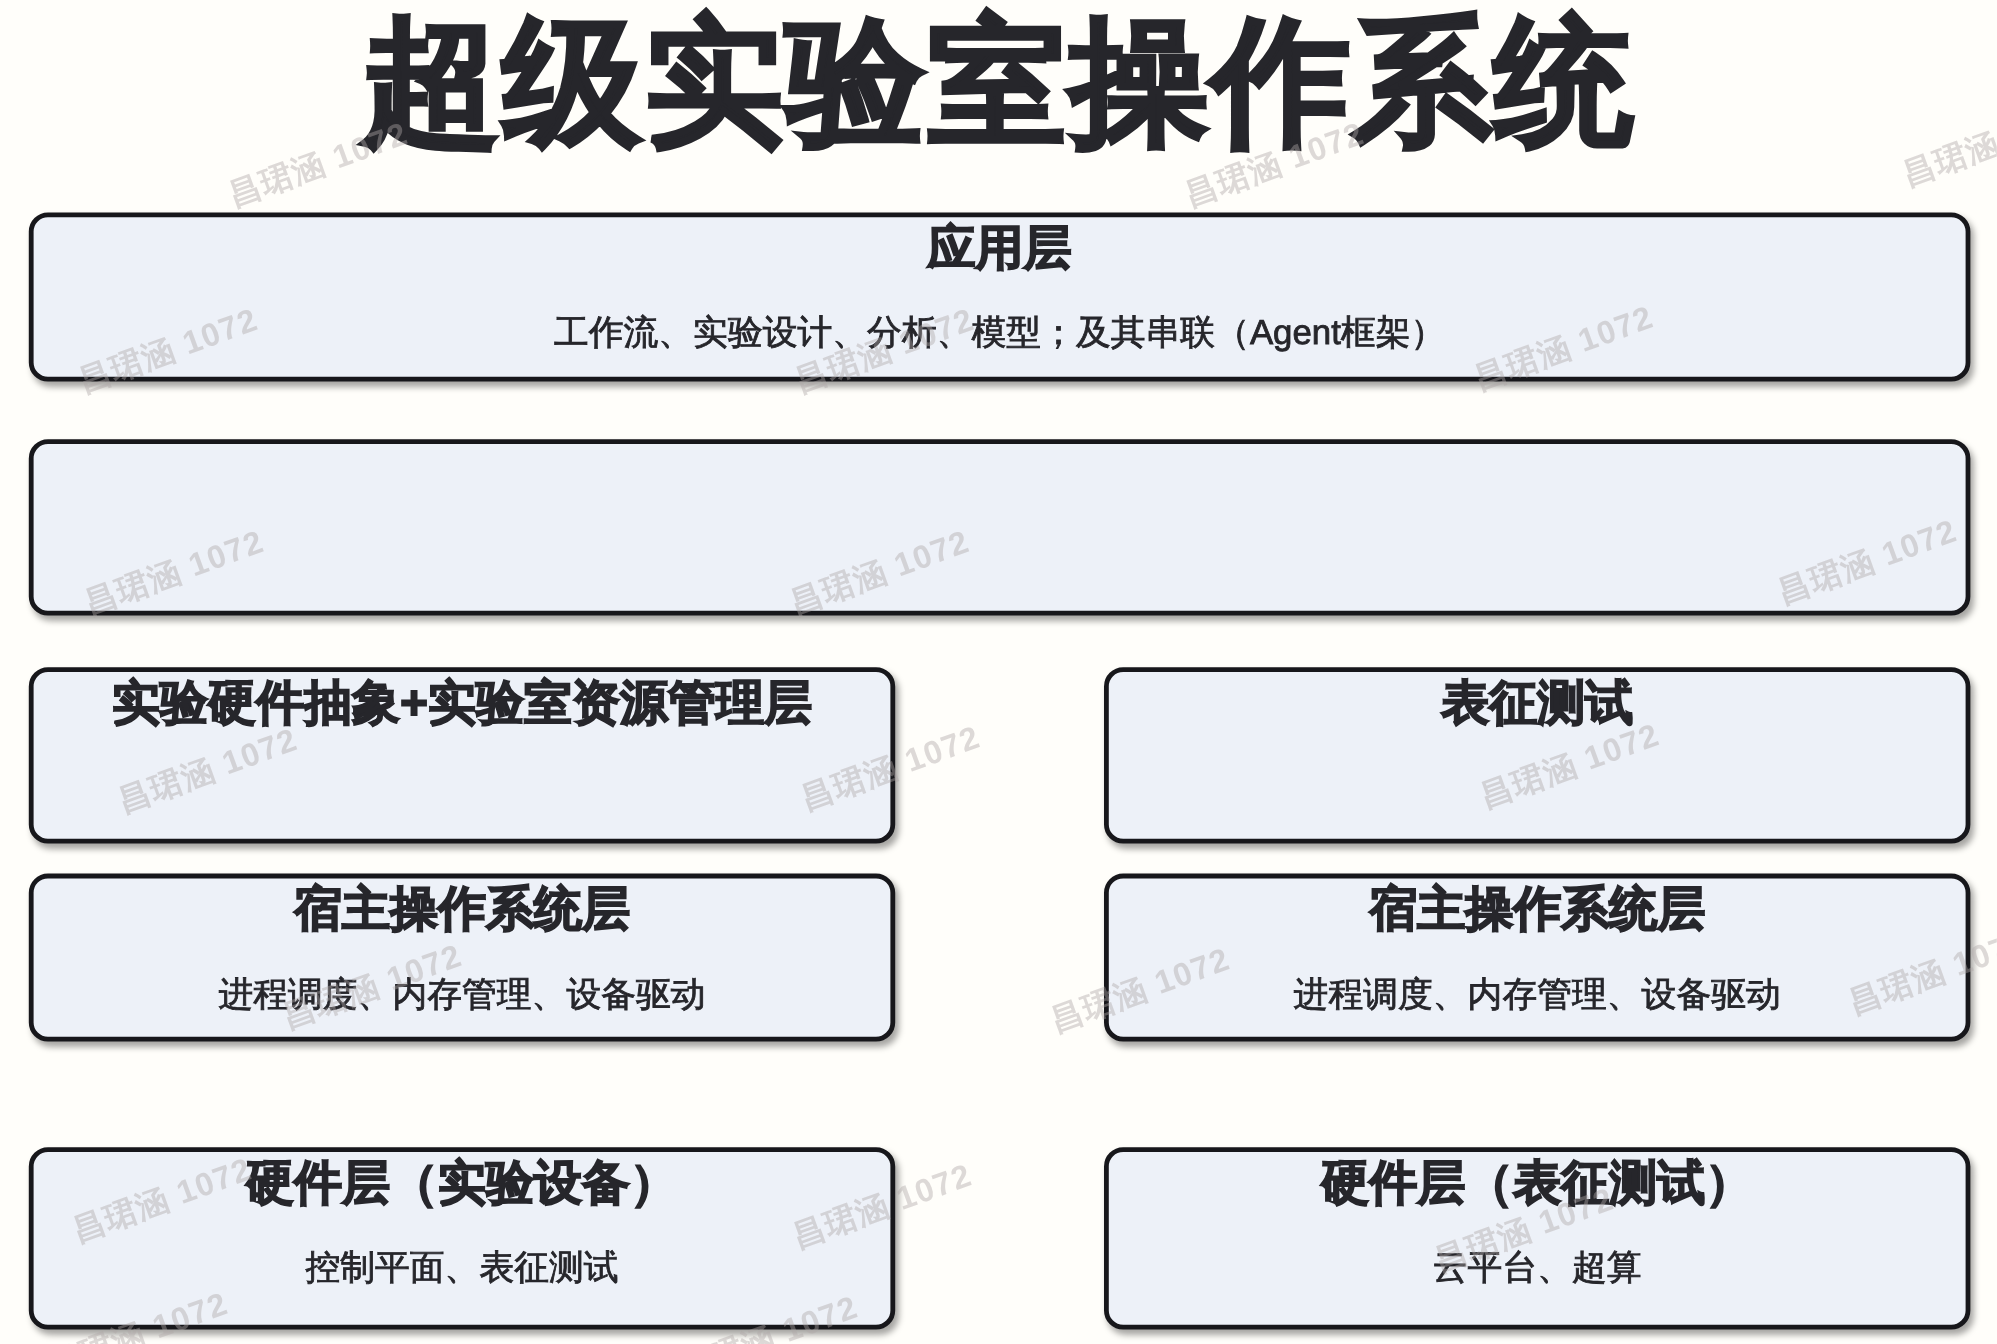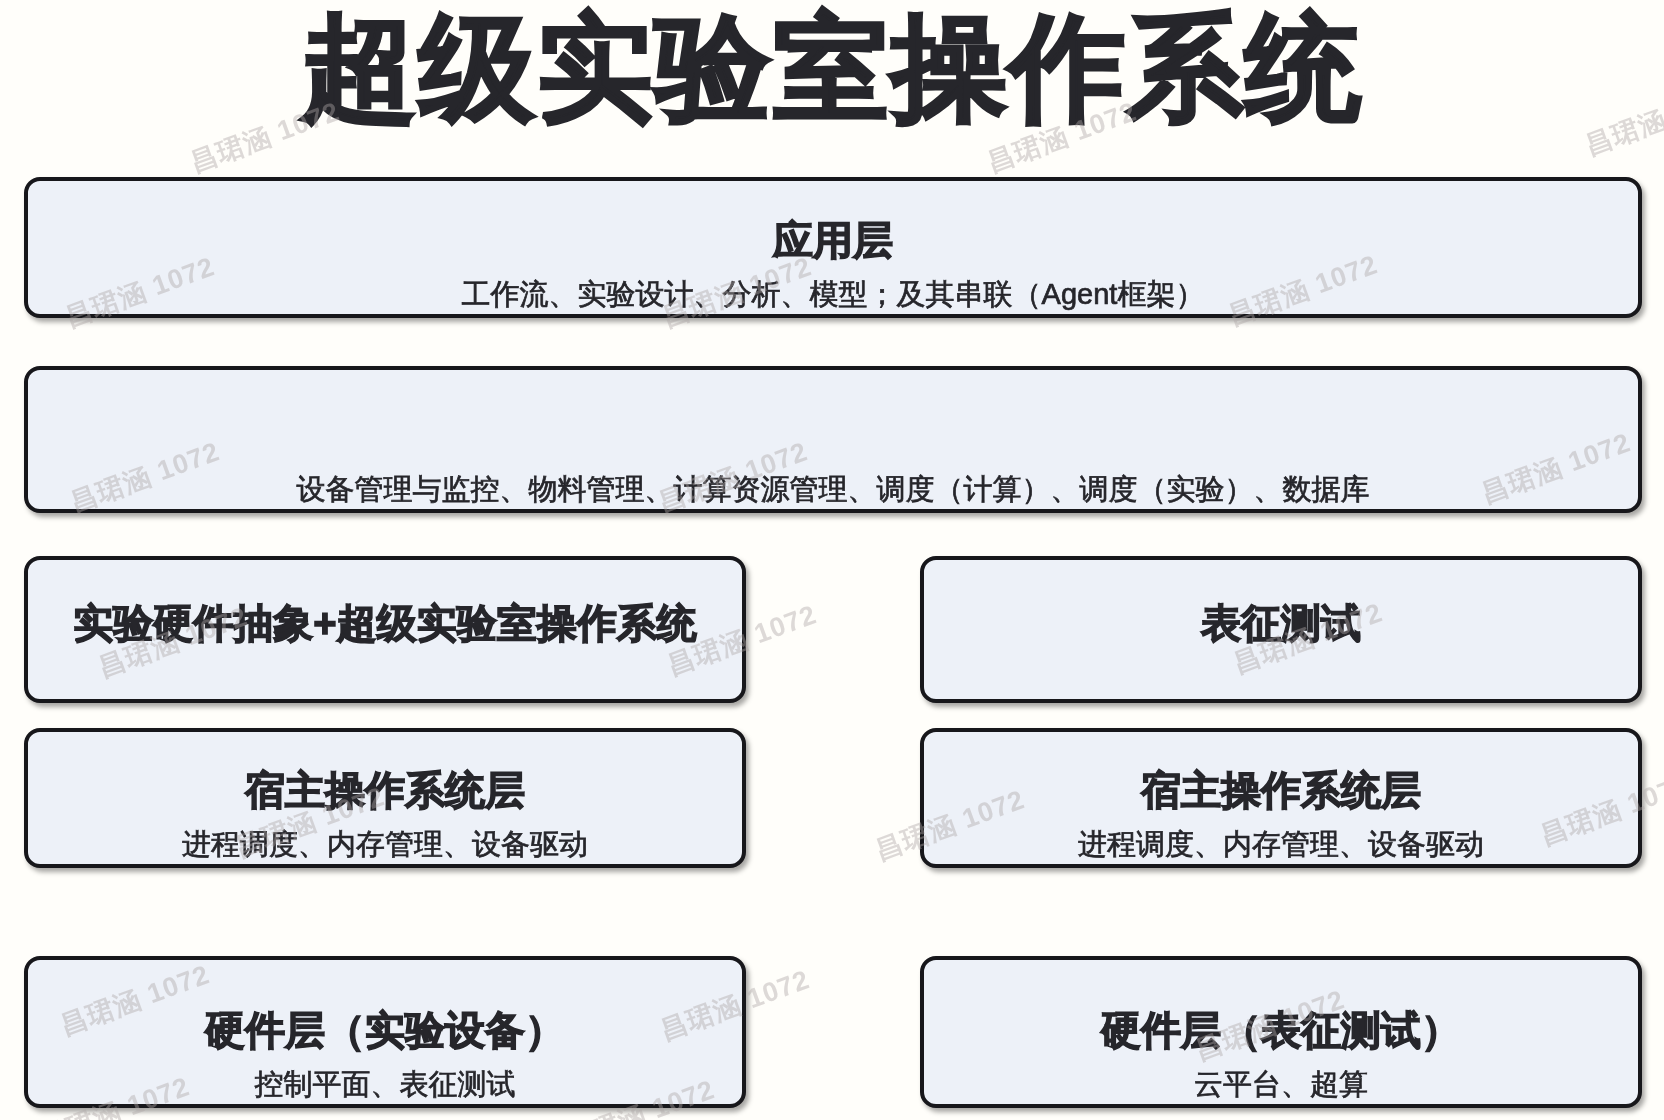--- a/index.html
+++ b/index.html
@@ -30,22 +30,22 @@
   }
   .layer-box {
     position: absolute;
     background: #edf1f8;
     border: 4px solid #17171b;
     border-radius: 16px;
     box-shadow: 3px 4px 5px rgba(0,0,0,0.35);
     display: flex;
     flex-direction: column;
     align-items: center;
-    justify-content: flex-end;
-    gap: 10px;
+    justify-content: flex-start;
+    gap: 27px;
     z-index: 1;
     text-align: center;
   }
   .box-title {
     font-size: 40px;
     font-weight: 900;
     -webkit-text-stroke: 1.4px #26262b;
     color: #26262b;
     line-height: 1.3;
     white-space: nowrap;
@@ -86,25 +86,24 @@
 <body>
 
 <h1 class="page-title">超级实验室操作系统</h1>
 
 <div class="layer-box full r1">
   <div class="box-title">应用层</div>
   <div class="box-subtitle">工作流、实验设计、分析、模型；及其串联（Agent框架）</div>
 </div>
 
 <div class="layer-box full r2">
-  <div class="box-subtitle">设备管理与监控、物料管理、计算资源管理、调度（计算）、调度（实验）、数据库</div>
 </div>
 
 <div class="layer-box colL r3">
-  <div class="box-title">实验硬件抽象+超级实验室操作系统</div>
+  <div class="box-title">实验硬件抽象+实验室资源管理层</div>
   <div class="box-subtitle"></div>
 </div>
 
 <div class="layer-box colR r3">
   <div class="box-title">表征测试</div>
   <div class="box-subtitle"></div>
 </div>
 
 <div class="layer-box colL r4">
   <div class="box-title">宿主操作系统层</div>

